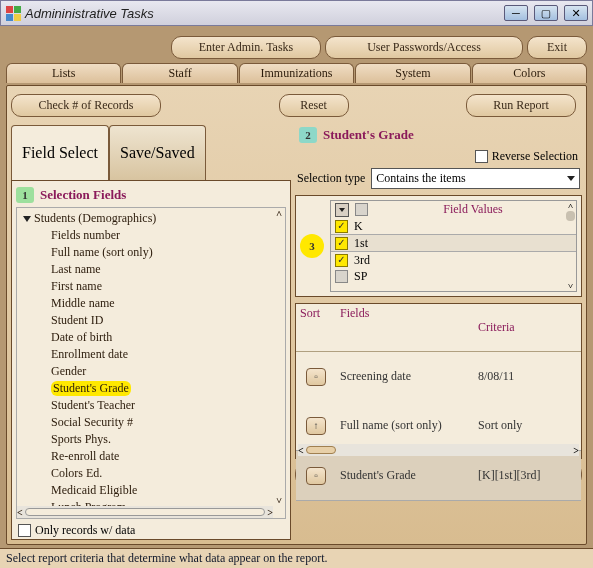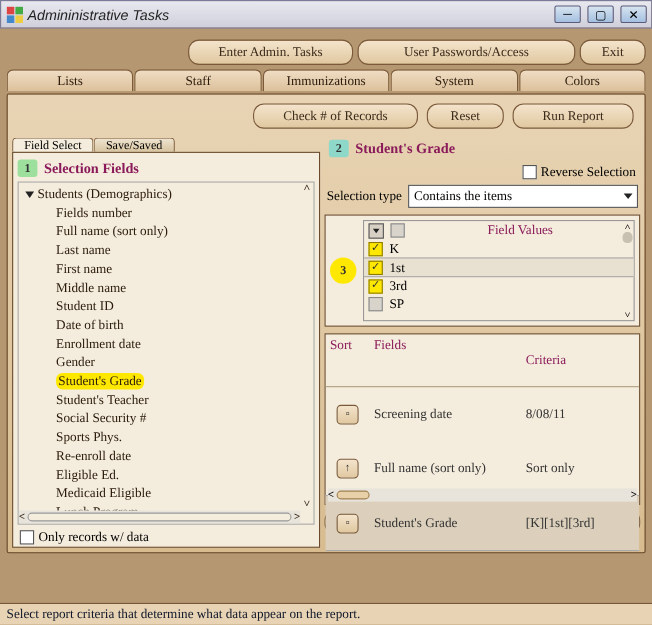--- a/index.html
+++ b/index.html
@@ -17,30 +17,30 @@
   .btn { background: linear-gradient(#f4e4cc,#e0c8a0); border: 1px solid #7a5a3a; border-radius: 10px; padding: 3px 12px; font-size: 12px; color: #3a2a1a; cursor: pointer; text-align: center; font-family: Georgia, serif; }
   .btn.wide { min-width: 150px; }
   .btn.sm { min-width: 60px; }
   
   .tabstrip { display: flex; gap: 1px; }
   .tab { flex: 1; background: linear-gradient(#f0ddc4,#dcc09a); border: 1px solid #7a5a3a; border-bottom: none; border-radius: 6px 6px 0 0; padding: 2px 4px; text-align: center; font-size: 12px; cursor: pointer; color: #2a1a0a; }
   .tab.active { background: #fff; }
 
   .panel { background: linear-gradient(#e8d4b4,#d8bc90); border: 1px solid #6a4a2a; border-radius: 2px; padding: 4px; margin-top: 2px; }
   
-  .action-row { display: flex; gap: 8px; justify-content: flex-end; margin: 4px 0 8px 0; padding-right: 6px; }
+  .action-row { display: flex; gap: 8px; justify-content: space-between; margin: 4px 0 8px 0; padding-right: 6px; }
   .action-row .btn { min-width: 130px; }
   .action-row .btn.big { min-width: 150px; }
   
   .main { display: flex; gap: 4px; }
   .left { width: 280px; }
   .right { flex: 1; }
   
   .subtabs { display: flex; }
-  .subtab { background: linear-gradient(#eee4d0,#d8c4a0); border: 1px solid #7a5a3a; border-bottom: none; border-radius: 4px 4px 0 0; padding: 0 10px; font-size: 11px; cursor: pointer; }
+  .subtab { background: linear-gradient(#eee4d0,#d8c4a0); border: 1px solid #7a5a3a; border-bottom: none; border-radius: 4px 4px 0 0; padding: 18px 10px; font-size: 16px; cursor: pointer; }
   .subtab.active { background: #f4ecdc; }
   
   .card { background: #f4ecdc; border: 1px solid #6a4a2a; padding: 4px; }
   .card-header { display: flex; align-items: center; gap: 6px; padding: 2px 0 4px 0; }
   .step-badge { width: 18px; height: 16px; border-radius: 3px; display: inline-flex; align-items: center; justify-content: center; font-size: 11px; font-weight: bold; color: #333; }
   .badge-green { background: #9de09d; }
   .badge-teal { background: #8dd8c8; }
   .badge-yellow { width: 24px; height: 24px; border-radius: 50%; background: #ffe800; }
   .card-title { color: #8a1a5a; font-size: 13px; font-weight: bold; }
   
@@ -160,21 +160,21 @@
                 <div class="tree-item">Middle name</div>
                 <div class="tree-item">Student ID</div>
                 <div class="tree-item">Date of birth</div>
                 <div class="tree-item">Enrollment date</div>
                 <div class="tree-item">Gender</div>
                 <div class="tree-item"><span class="hl">Student's Grade</span></div>
                 <div class="tree-item">Student's Teacher</div>
                 <div class="tree-item">Social Security #</div>
                 <div class="tree-item">Sports Phys.</div>
                 <div class="tree-item">Re-enroll date</div>
-                <div class="tree-item">Eligible Ed.</div>
+                <div class="tree-item">Colors Ed.</div>
                 <div class="tree-item">Medicaid Eligible</div>
                 <div class="tree-item">Lunch Program</div>
                 <div class="tree-item">New to district</div>
               </div>
             <div class="scroll-v">
               <span>˄</span>
               <span>˅</span>
             </div>
             <div class="scroll-h">
               <span>&lt;</span>

